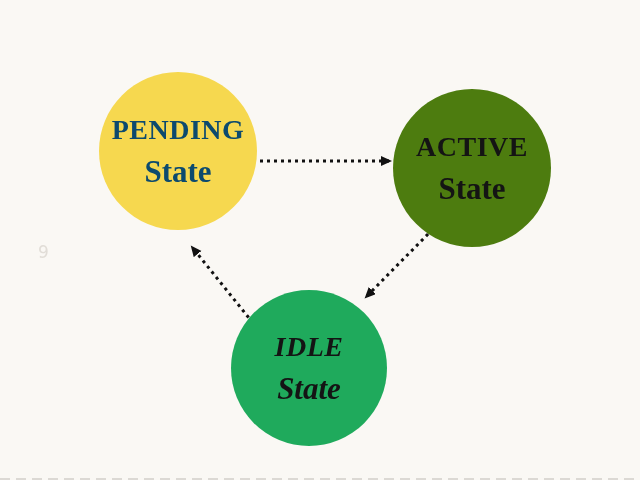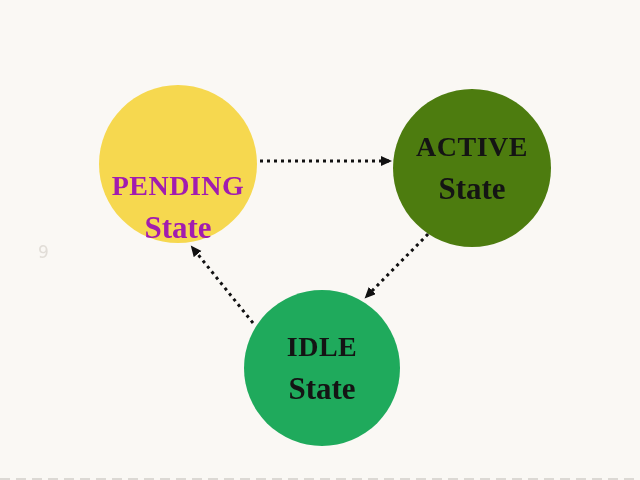--- a/index.html
+++ b/index.html
@@ -71,31 +71,31 @@
         <path d="M0,0 L11,5 L0,10 z" fill="#111111"></path>
       </marker>
     </defs>
     <g id="transition-lines">
         <line x1="253" y1="161" x2="390" y2="161" stroke="#111111" stroke-width="3" stroke-dasharray="3 4" marker-end="url(#arrowhead)"></line>
         <line x1="433" y1="229" x2="366" y2="297" stroke="#111111" stroke-width="3" stroke-dasharray="3 4" marker-end="url(#arrowhead)"></line>
         <line x1="253" y1="323" x2="192" y2="247" stroke="#111111" stroke-width="3" stroke-dasharray="3 4" marker-end="url(#arrowhead)"></line>
       </g>
   </svg>
 
-  <div class="node" style="left: 99px; top: 85px; width: 158px; height: 158px; background: rgb(246, 216, 79); color: #a21caf; justify-content: flex-end;">
+  <div class="node" style="left: 99px; top: 72px; width: 158px; height: 158px; background: rgb(246, 216, 79); color: #0c4a6e;">
     <div class="node-name">PENDING</div>
     <div class="node-sub">State</div>
   </div>
 
   <div class="node" style="left: 393px; top: 89px; width: 158px; height: 158px; background: #4d7c0f; color: rgb(20, 20, 20);">
     <div class="node-name">ACTIVE</div>
     <div class="node-sub">State</div>
   </div>
 
-  <div class="node" style="left: 244px; top: 290px; width: 156px; height: 156px; background: rgb(31, 170, 92); color: rgb(20, 20, 20);">
+  <div class="node" style="left: 231px; top: 290px; width: 156px; height: 156px; background: rgb(31, 170, 92); color: rgb(20, 20, 20); font-style: italic;">
     <div class="node-name">IDLE</div>
     <div class="node-sub">State</div>
   </div>
 
   <div class="faint-glyph" style="left: 38px; top: 244px; font-size: 17px; color: rgb(225, 221, 215);">9</div>
 
   <div class="bottom-artifact" style="background: repeating-linear-gradient(90deg, rgb(220, 217, 212) 0px, rgb(220, 217, 212) 10px, transparent 10px, transparent 16px);"></div>
 
 </div>
 

